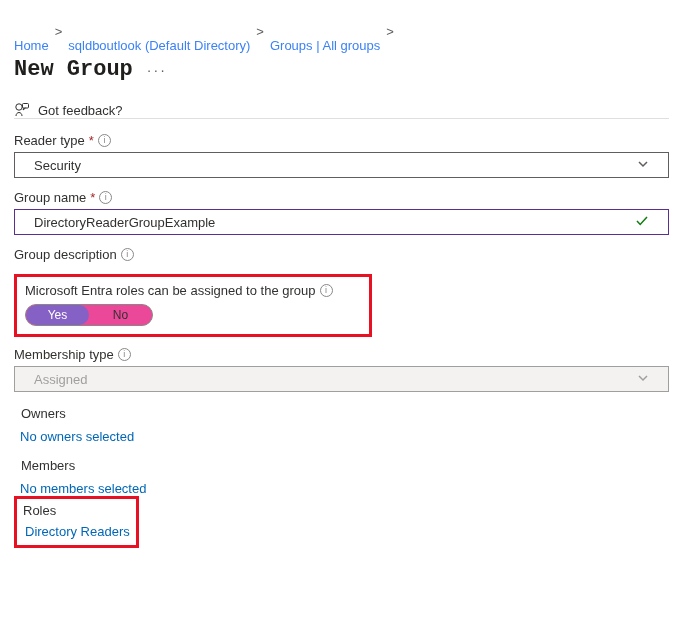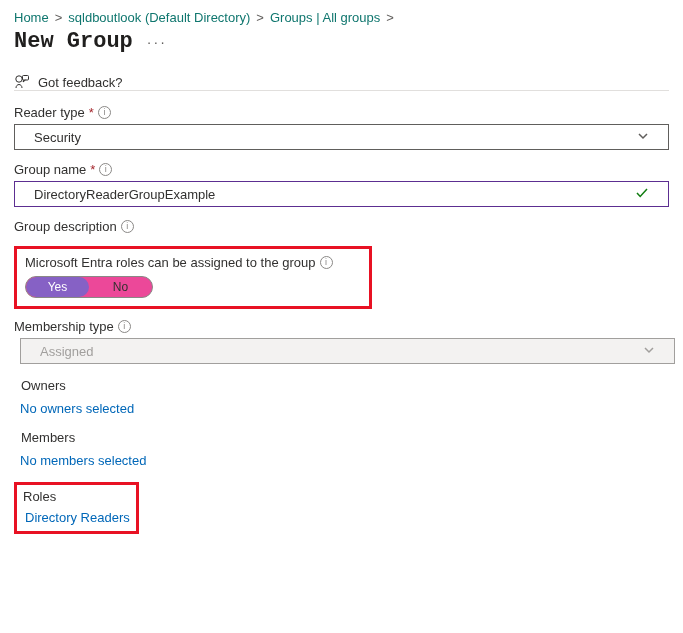--- a/index.html
+++ b/index.html
@@ -5,21 +5,21 @@
   * { box-sizing: border-box; }
   body {
     margin: 0;
     padding: 10px 14px;
     font-family: "Segoe UI", Arial, sans-serif;
     font-size: 13px;
     color: #323130;
     width: 683px;
     background: #fff;
   }
-  a { color: #0f766e; text-decoration: none; cursor: pointer; }
+  a { color: #3b82f6; text-decoration: none; cursor: pointer; margin-top: 28px; }
 
   .breadcrumb {
     display: flex;
     align-items: center;
     gap: 6px;
     font-size: 13px;
     flex-wrap: wrap;
     margin-bottom: 4px;
   }
   .breadcrumb .sep { color: #605e5c; }
@@ -86,21 +86,20 @@
     font-size: 13px;
     background: #fff;
     cursor: pointer;
     position: relative;
   }
   .dropdown.disabled {
     background: #f3f2f1;
     color: #a19f9d;
     border-color: #a19f9d;
     cursor: default;
-    margin-left: 6px;
   }
   .chev { color: #605e5c; }
 
   .validated {
     border: 1px solid #5c2e91;
   }
   .validated .check {
     color: #107c10;
     font-weight: bold;
   }
@@ -245,18 +244,18 @@
     </span>
   </div>
 </div>
 
 <div class="section-heading">Owners</div>
 <div class="link-text">No owners selected</div>
 
 <div class="section-heading">Members</div>
 <div class="link-text">No members selected</div>
 
-<div style="margin-top:14px">
+<div style="">
   <div class="highlight-box-small">
     <div style="margin-bottom:6px">Roles</div>
     <div class="link-text" style="padding-left:2px">Directory Readers</div>
   </div>
 </div>
 
 </body></html>

